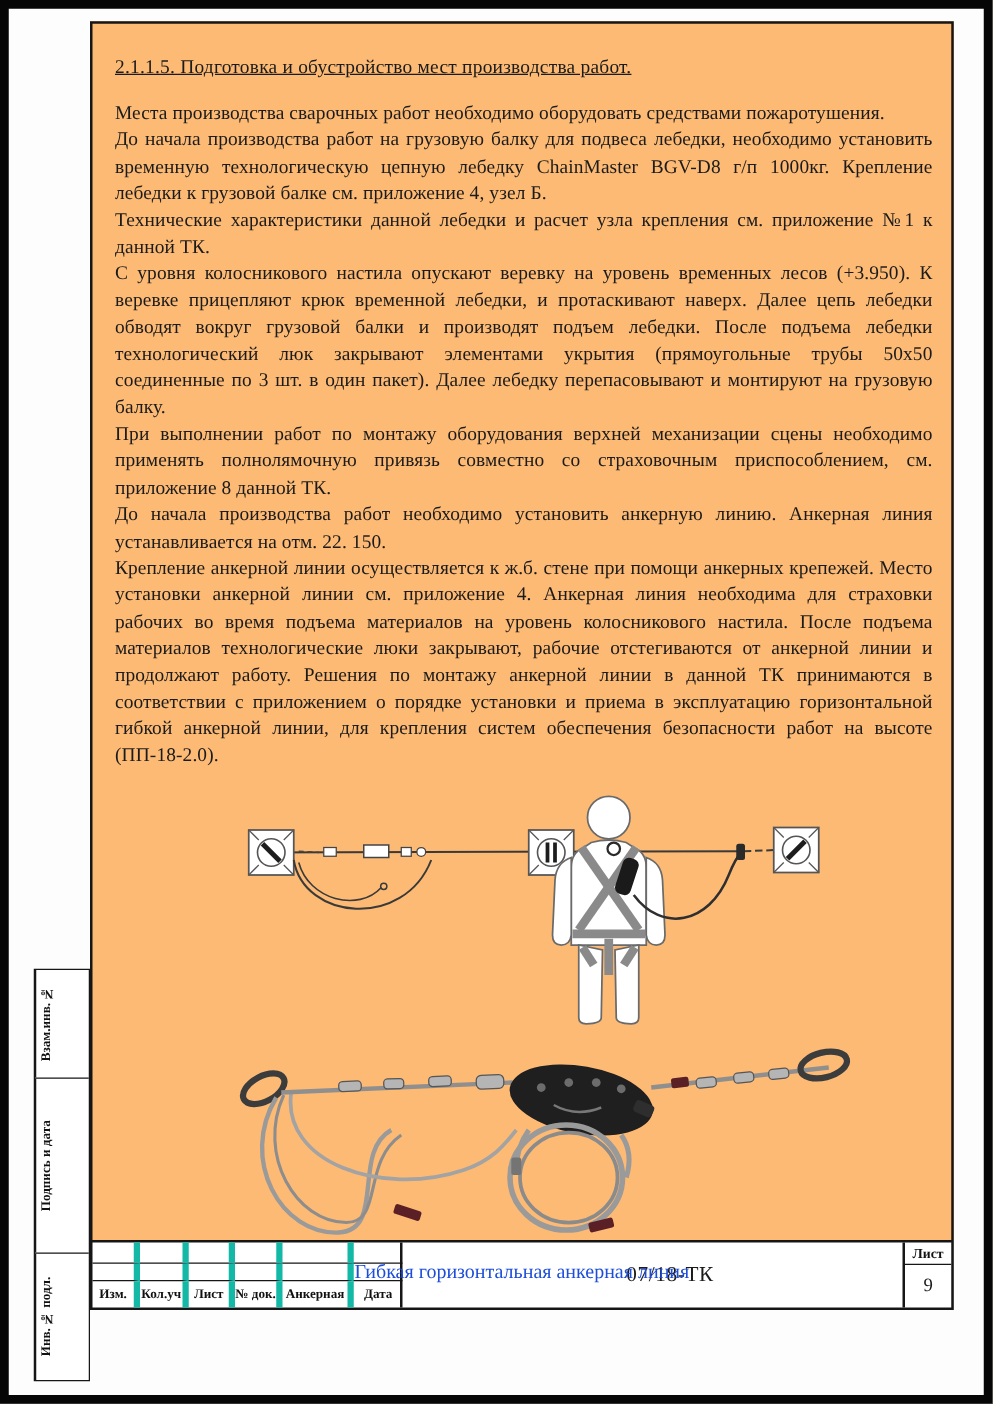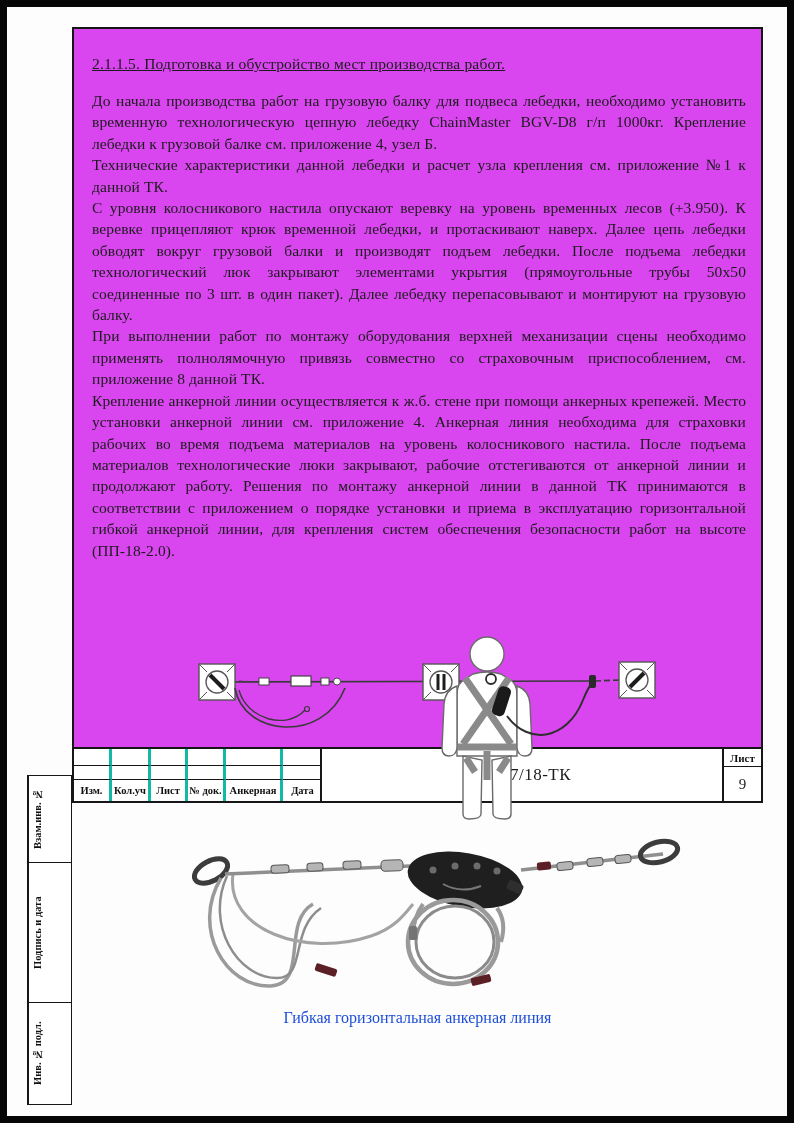--- a/index.html
+++ b/index.html
@@ -14,26 +14,26 @@
     position: absolute;
     inset: 0;
     background: #fdfdfd;
     border: 7px solid #060606;
     box-sizing: border-box;
   }
   
   .doc-frame {
     position: absolute;
     left: 65px;
-    top: 20px;
+    top: 10px;
     width: 691px;
-    height: 776px;
+    height: 1031px;
     border: 2px solid #161616;
     box-sizing: border-box;
-    background: #d946ef;
+    background: #fdba74;
   }
   .text-block {
     position: absolute;
     left: 18px;
     right: 15px;
     top: 26px;
     color: #1b1b1b;
   }
   .heading {
     font-size: 15.5px;
@@ -75,21 +75,21 @@
   }
   .tb-left {
     width: 248px;
     border-right: 2px solid #161616;
     box-sizing: border-box;
     display: grid;
     grid-template-columns: 38px 39px 37px 38px 57px 39px;
     grid-template-rows: 17px 14px 21px;
   }
   .tb-cell {
-    border-right: 3px solid #14b8a6;
+    border-right: 5px solid #14b8a6;
     border-bottom: 1px solid #161616;
     box-sizing: border-box;
   }
   .tb-cell.last-col { border-right: none; }
   .tb-cell.last-row { border-bottom: none; }
   .tb-label {
     display: flex;
     align-items: center;
     justify-content: center;
     font-weight: bold;
@@ -184,24 +184,26 @@
     <div class="sb-cell" style="flex:1;">
       <div class="sb-label">Инв. № подл.</div>
       <div class="sb-empty"></div>
     </div>
   </div>
 
   <div class="doc-frame">
 
     <div class="text-block">
       <h1 class="heading">2.1.1.5. Подготовка и обустройство мест производства работ.</h1>
+      <p>Места производства сварочных работ необходимо оборудовать средствами пожаротушения.</p>
       <p>До начала производства работ на грузовую балку для подвеса лебедки, необходимо установить временную технологическую цепную лебедку ChainMaster BGV-D8 г/п 1000кг. Крепление лебедки к грузовой балке см. приложение 4, узел Б.</p>
       <p>Технические характеристики данной лебедки и расчет узла крепления см. приложение №1 к данной ТК.</p>
       <p>С уровня колосникового настила опускают веревку на уровень временных лесов (+3.950). К веревке прицепляют крюк временной лебедки, и протаскивают наверх. Далее цепь лебедки обводят вокруг грузовой балки и производят подъем лебедки. После подъема лебедки технологический люк закрывают элементами укрытия (прямоугольные трубы 50х50 соединенные по 3 шт. в один пакет). Далее лебедку перепасовывают и монтируют на грузовую балку.</p>
       <p>При выполнении работ по монтажу оборудования верхней механизации сцены необходимо применять полнолямочную привязь совместно со страховочным приспособлением, см. приложение 8 данной ТК.</p>
+      <p>До начала производства работ необходимо установить анкерную линию. Анкерная линия устанавливается на отм. 22. 150.</p>
       <p>Крепление анкерной линии осуществляется к ж.б. стене при помощи анкерных крепежей. Место установки анкерной линии см. приложение 4. Анкерная линия необходима для страховки рабочих во время подъема материалов на уровень колосникового настила. После подъема материалов технологические люки закрывают, рабочие отстегиваются от анкерной линии и продолжают работу. Решения по монтажу анкерной линии в данной ТК принимаются в соответствии с приложением о порядке установки и приема в эксплуатацию горизонтальной гибкой анкерной линии, для крепления систем обеспечения безопасности работ на высоте (ПП-18-2.0).</p>
     </div>
 
     <div class="titleblock">
       <div class="tb-left">
 
         <div class="tb-cell"></div>
         <div class="tb-cell"></div>
         <div class="tb-cell"></div>
         <div class="tb-cell"></div>

